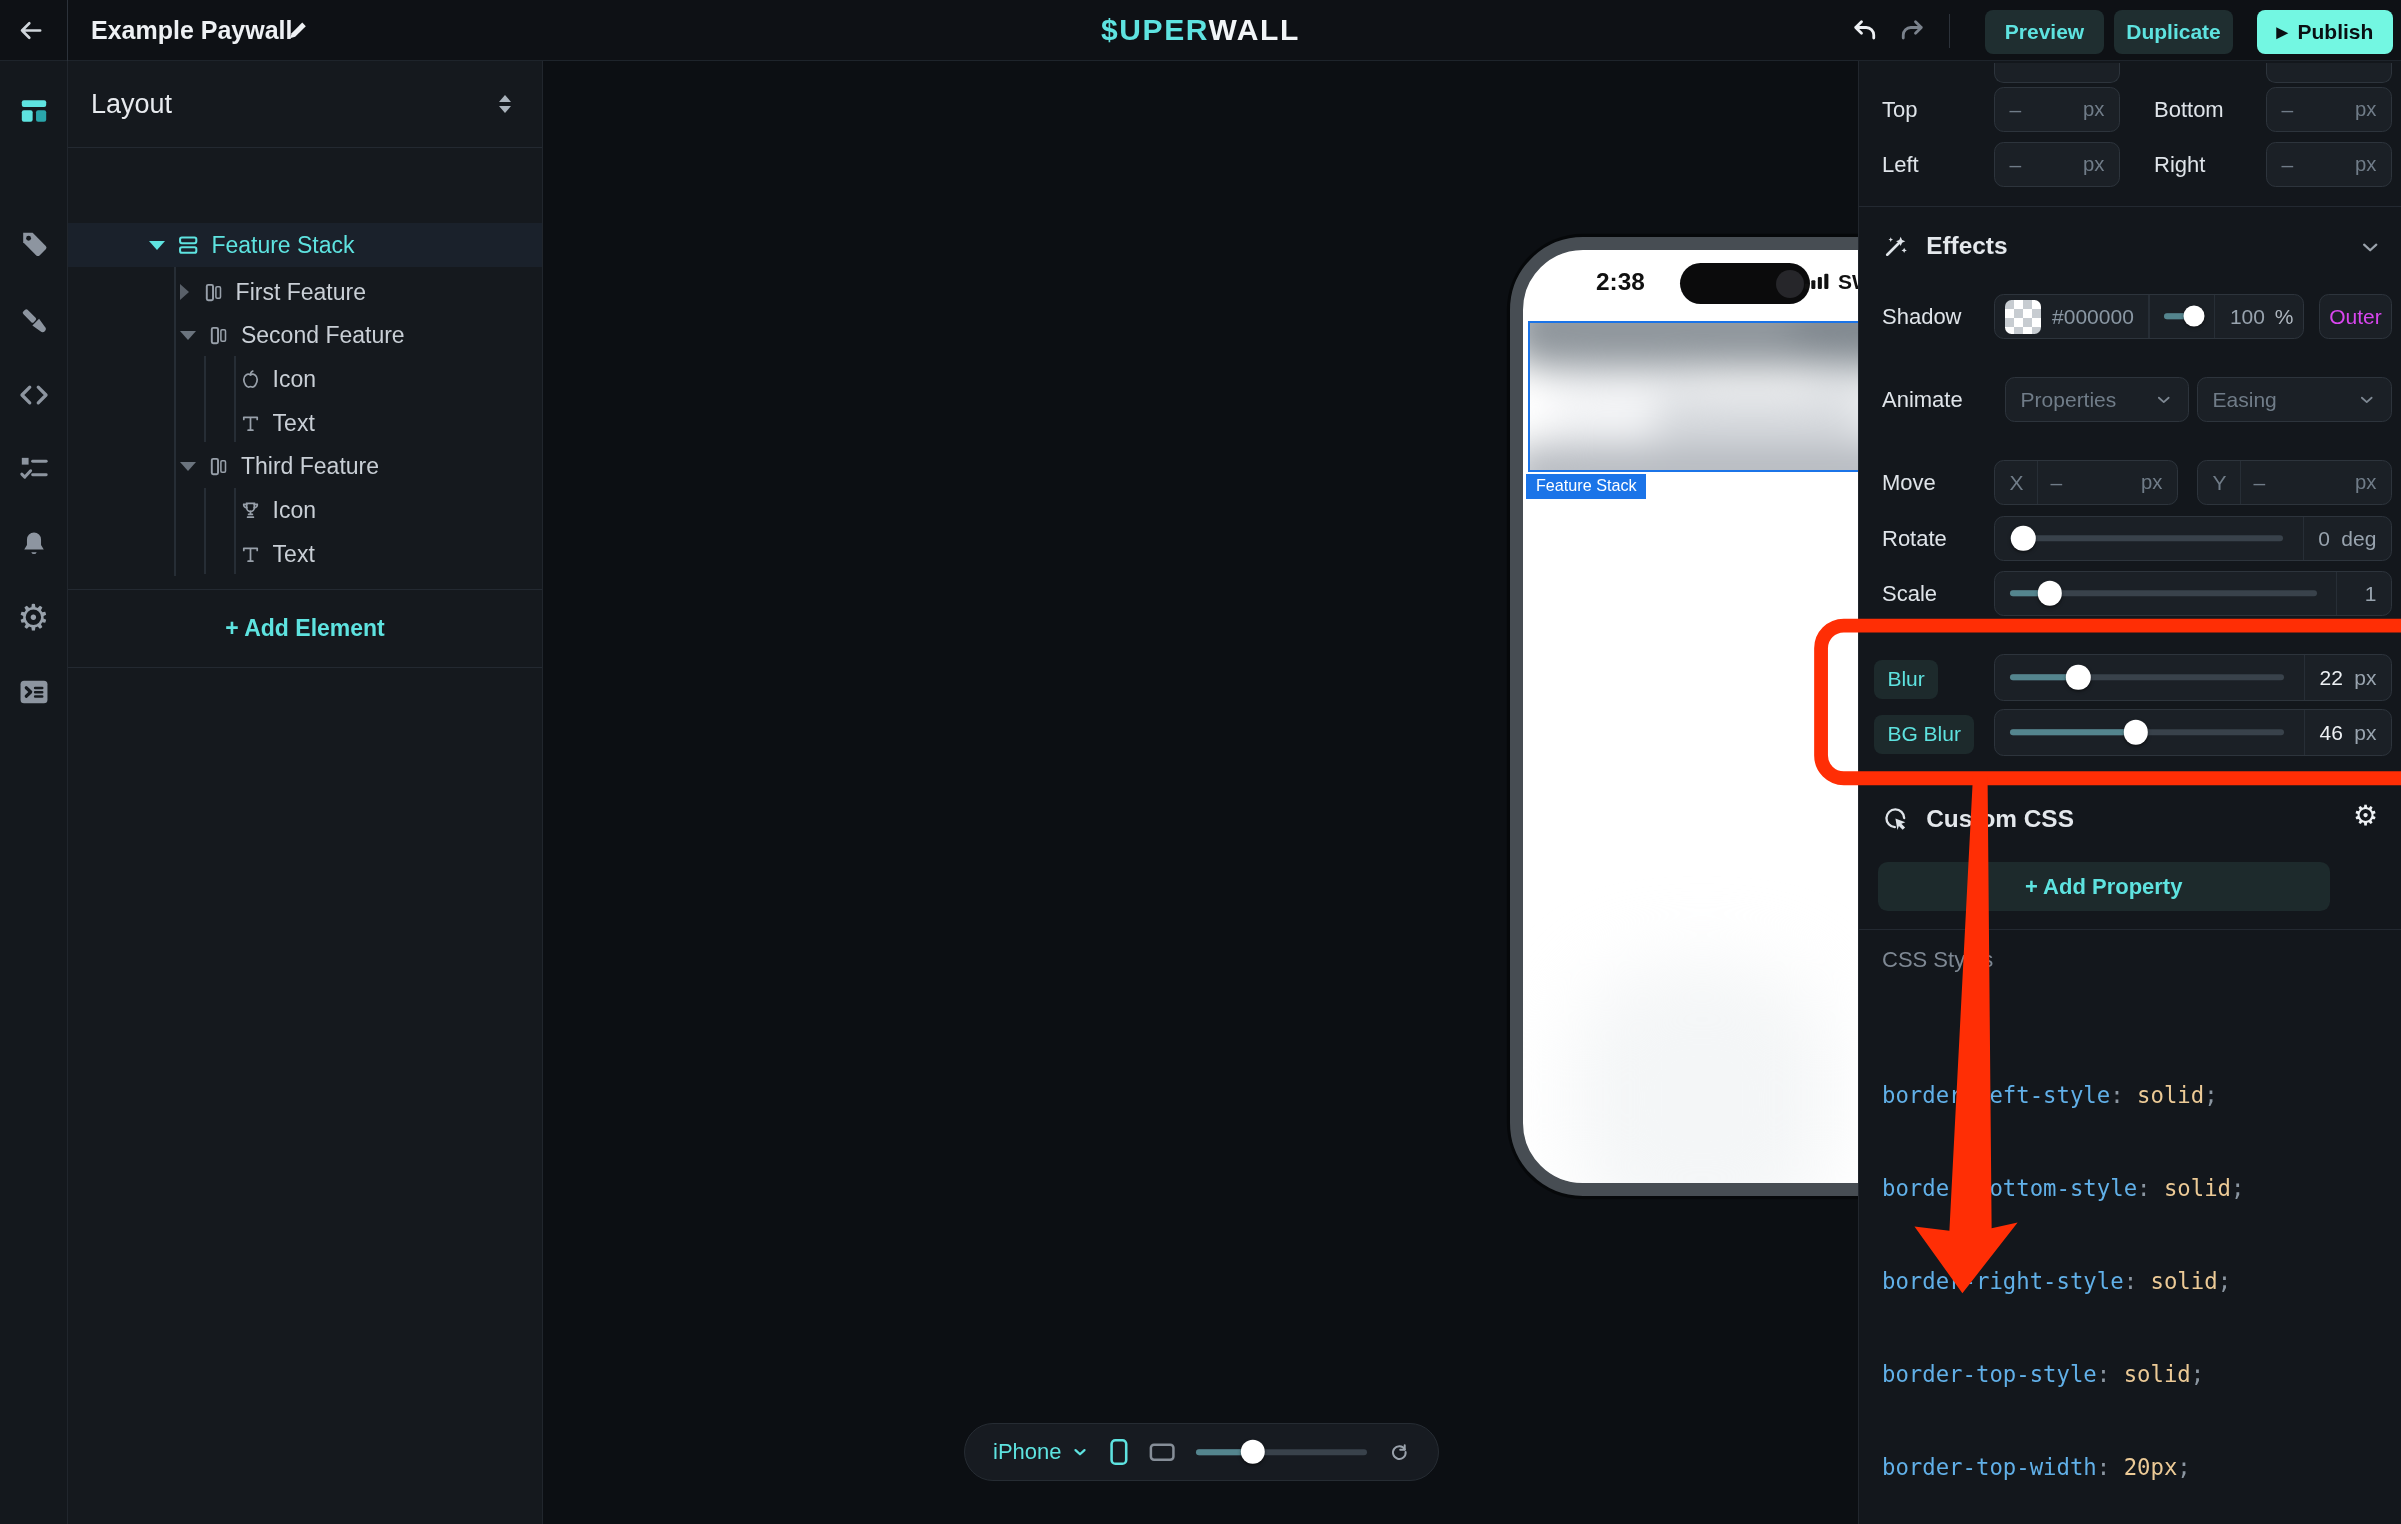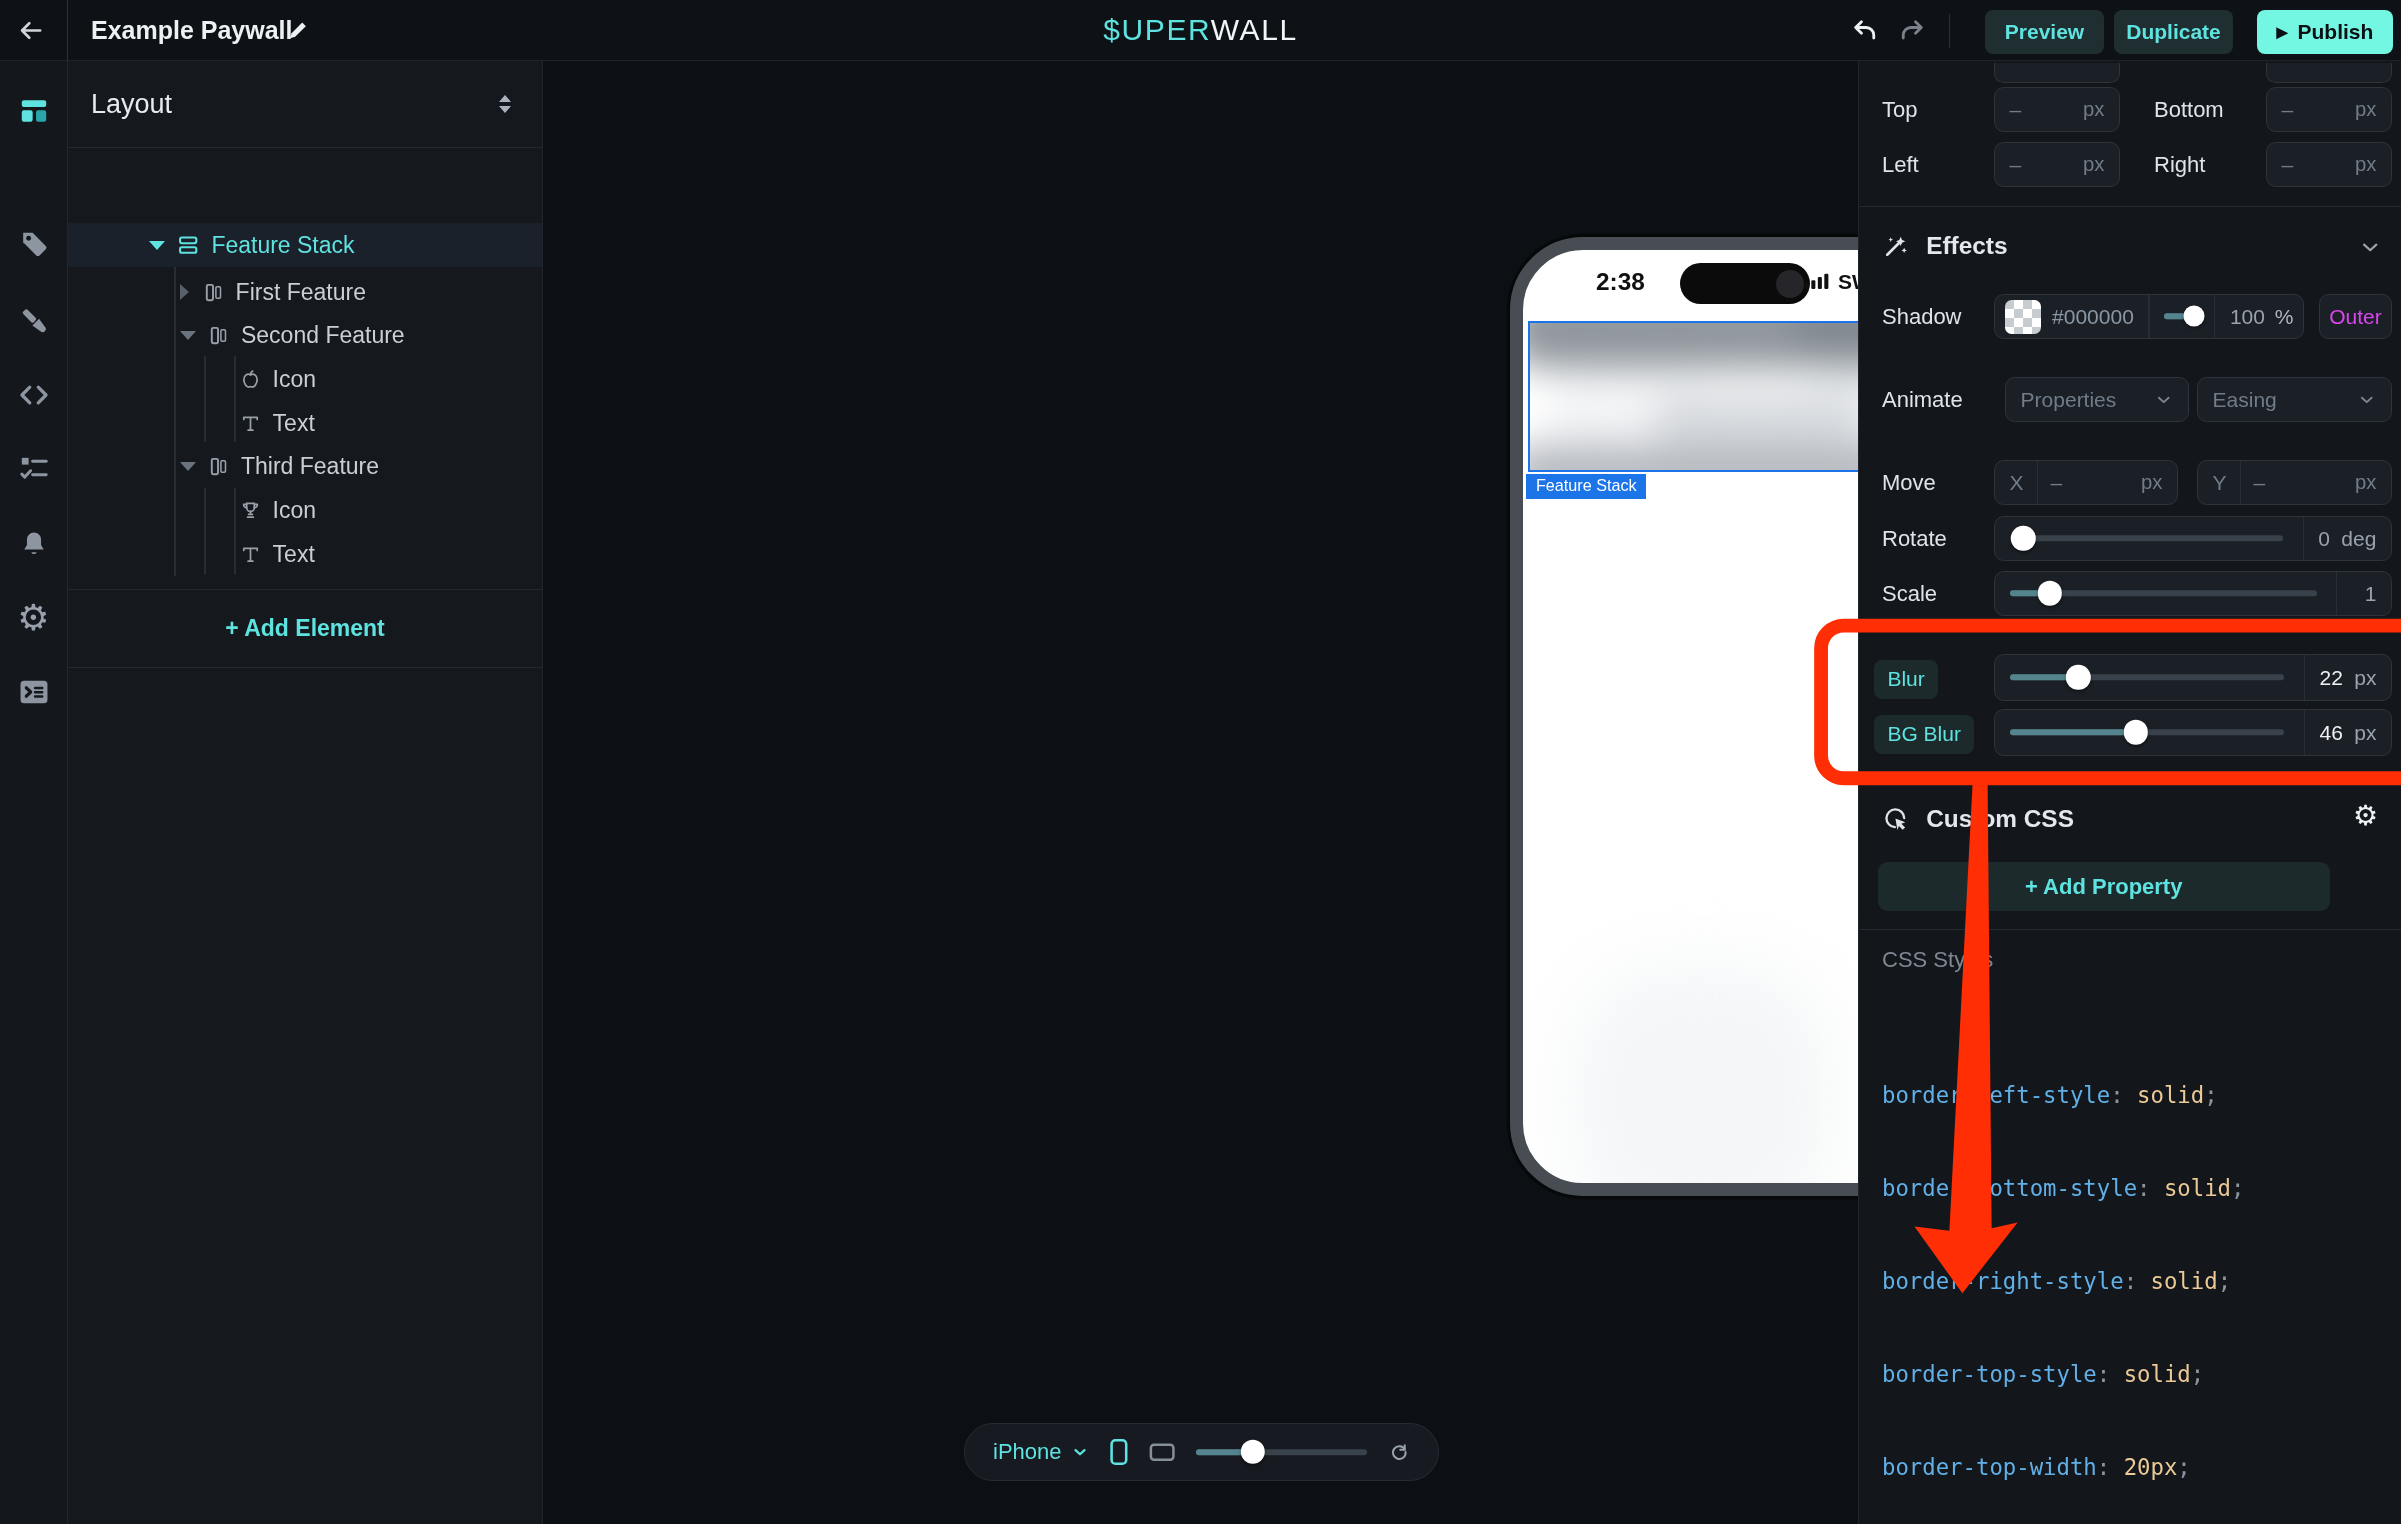--- a/index.html
+++ b/index.html
@@ -10,21 +10,21 @@
   }
   *{margin:0;padding:0;box-sizing:border-box}
   body{font-family:"Liberation Sans",sans-serif;background:#000;}
   .app{position:relative;width:2401px;height:1524px;background:var(--bg);overflow:hidden;color:var(--txt)}
   .abs{position:absolute}
   svg{display:block}
 
   
   .topbar{position:absolute;left:0;top:0;width:2401px;height:61px;background:var(--top);border-bottom:0.8px solid #1e242b;display:flex;align-items:center}
   .tb-title{font-size:25px;font-weight:600;color:#eef1f4}
-  .logo{position:absolute;left:50%;top:50%;transform:translate(-50%,-50%);font-size:30px;font-weight:400;letter-spacing:1.6px}
+  .logo{position:absolute;left:50%;top:50%;transform:translate(-50%,-50%);font-size:30px;font-weight:700;letter-spacing:1.6px}
   .logo .c{color:var(--acc)} .logo .w{color:#f2f5f7}
   .btn{height:44px;border-radius:8.1px;display:flex;align-items:center;justify-content:center;font-size:21px;font-weight:600;cursor:pointer}
   .btn.ghost{background:#1f2e30;color:var(--acc)}
   .btn.pub{background:var(--pub);color:#0a0f13;font-weight:700;gap:9.7px}
   .vdiv{width:0.8px;background:#2c323a}
 
   
   .rail{position:absolute;left:0;top:61px;width:68px;height:1463px;background:var(--rail);border-right:0.8px solid #21262d}
   .rail .ric{position:absolute;left:50%;transform:translate(-50%,-50%)}
   .gear-glyph{font-size:36px;color:#98a1ab;line-height:1}

